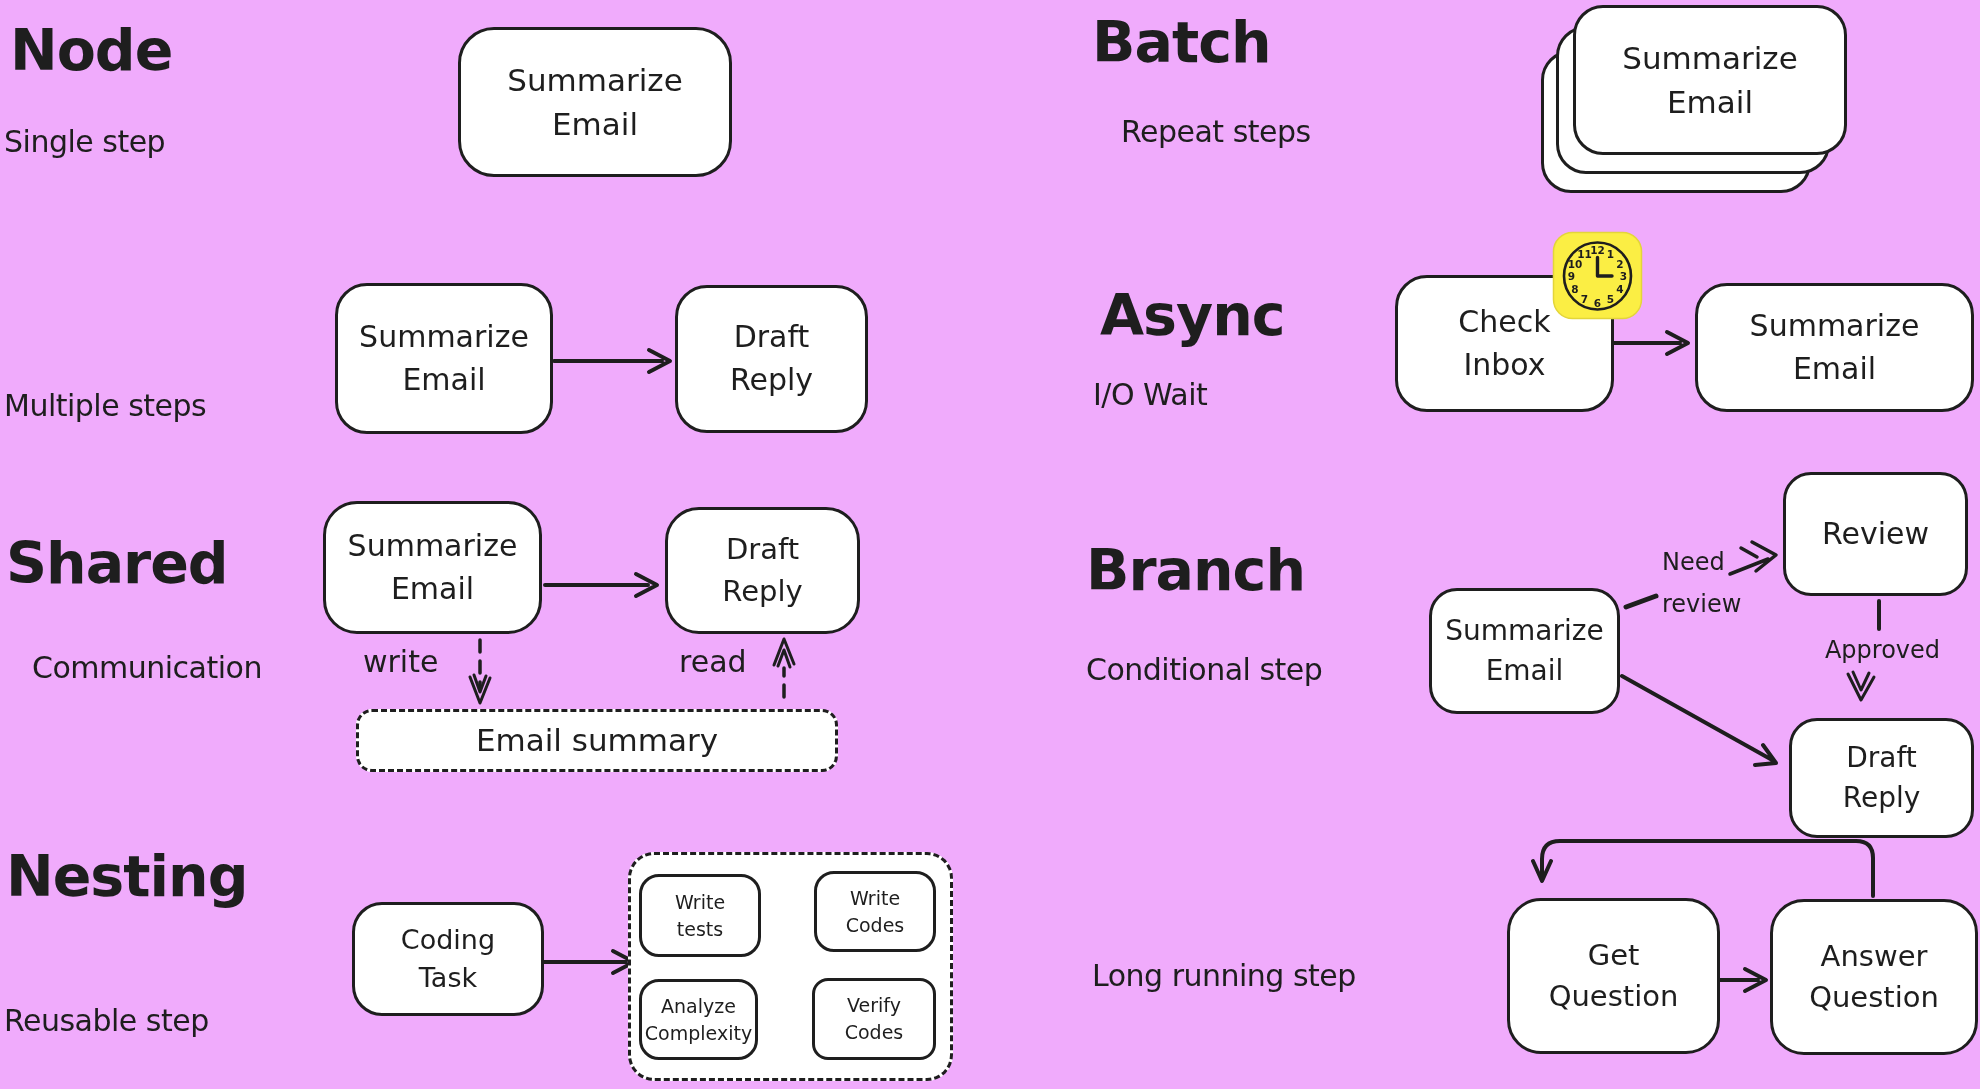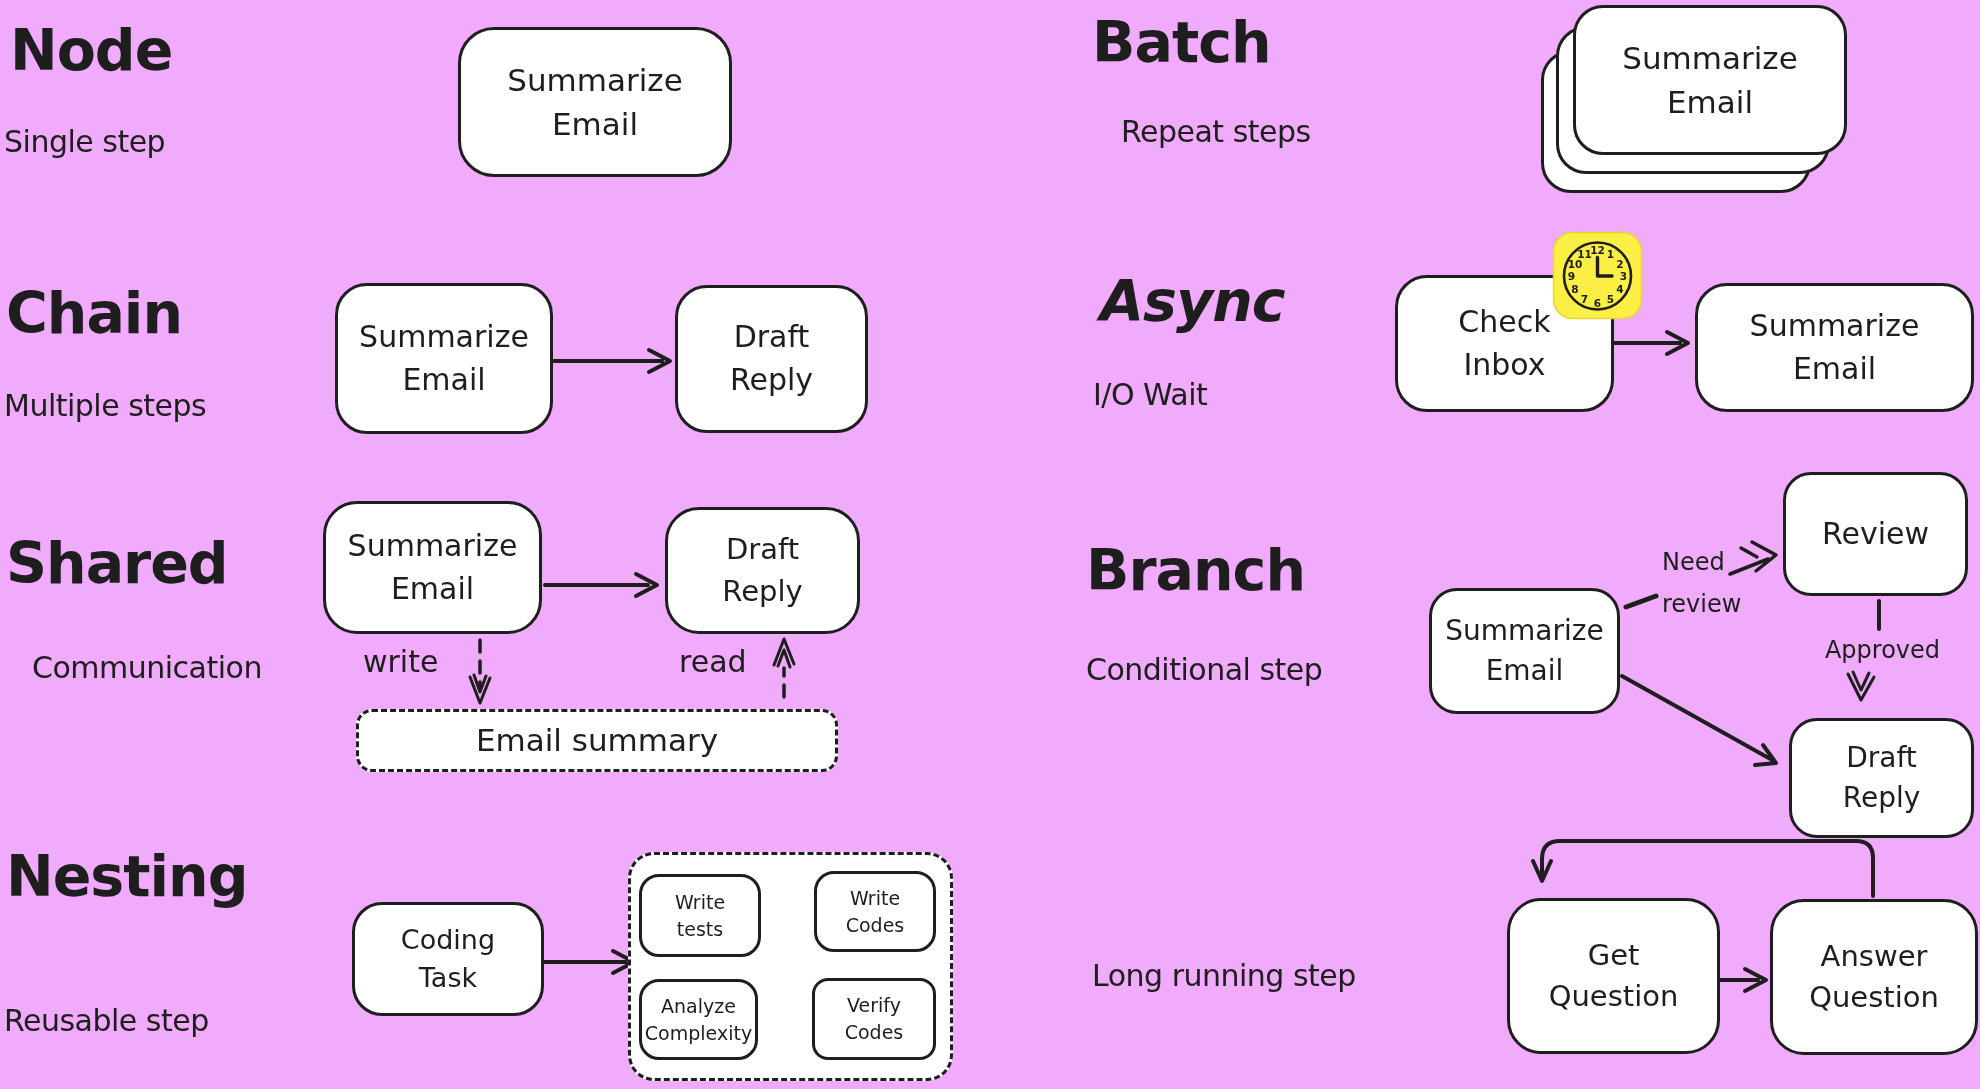--- a/index.html
+++ b/index.html
@@ -23,33 +23,32 @@
   #clock text{font-family:"DejaVu Sans",sans-serif;font-size:10.5px;font-weight:600;fill:#1e1e1e;text-anchor:middle;}
 </style>
 </head>
 <body>
 
 <div id="canvas">
 
   <div class="title" style="left:10px;top:19px;">Node</div>
   <div class="subtitle" style="left:4px;top:124px;">Single step</div>
 
-  <div class="title" style="left:6px;top:282px;">Chain</div>
   <div class="subtitle" style="left:4px;top:388px;">Multiple steps</div>
 
   <div class="title" style="left:6px;top:532px;">Shared</div>
   <div class="subtitle" style="left:2px;top:650px;margin-left:30px;">Communication</div>
 
   <div class="title" style="left:6px;top:845px;">Nesting</div>
   <div class="subtitle" style="left:4px;top:958px;margin-top:45px;">Reusable step</div>
 
   <div class="title" style="left:1092px;top:11px;">Batch</div>
   <div class="subtitle" style="left:1093px;top:114px;margin-left:28px;">Repeat steps</div>
 
-  <div class="title" style="left:1100px;top:270px;font-style:italic;">Async</div>
+  <div class="title" style="left:1100px;top:284px;">Async</div>
   <div class="subtitle" style="left:1093px;top:377px;">I/O Wait</div>
 
   <div class="title" style="left:1086px;top:539px;">Branch</div>
   <div class="subtitle" style="left:1086px;top:652px;">Conditional step</div>
 
   <div class="subtitle" style="left:1092px;top:958px;">Long running step</div>
 
   <svg id="wires" width="1980" height="1089" viewBox="0 0 1980 1089">
     <path class="w4" d="M554 361 H662 M649 350 L670 361 L649 372"></path>
     <path class="w4" d="M545 585 H648 M636 574 L657 585 L636 596"></path>

